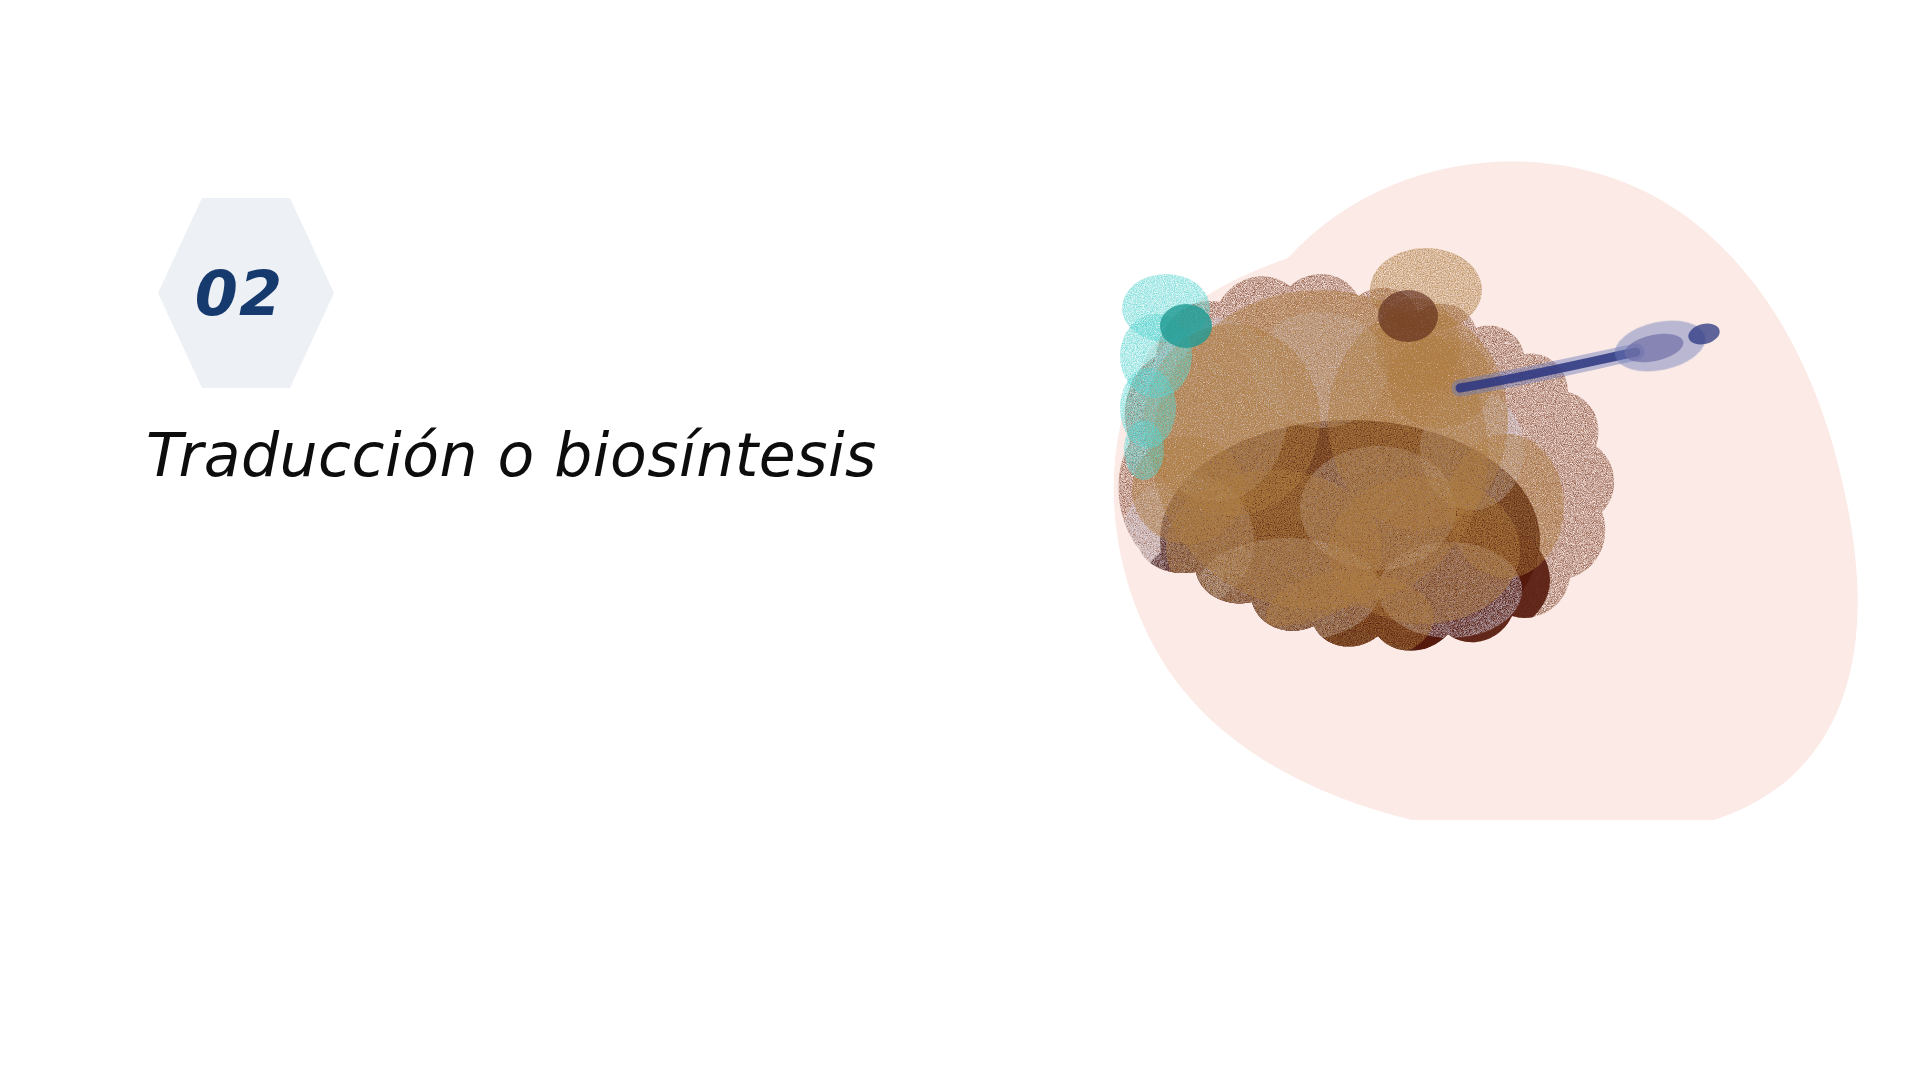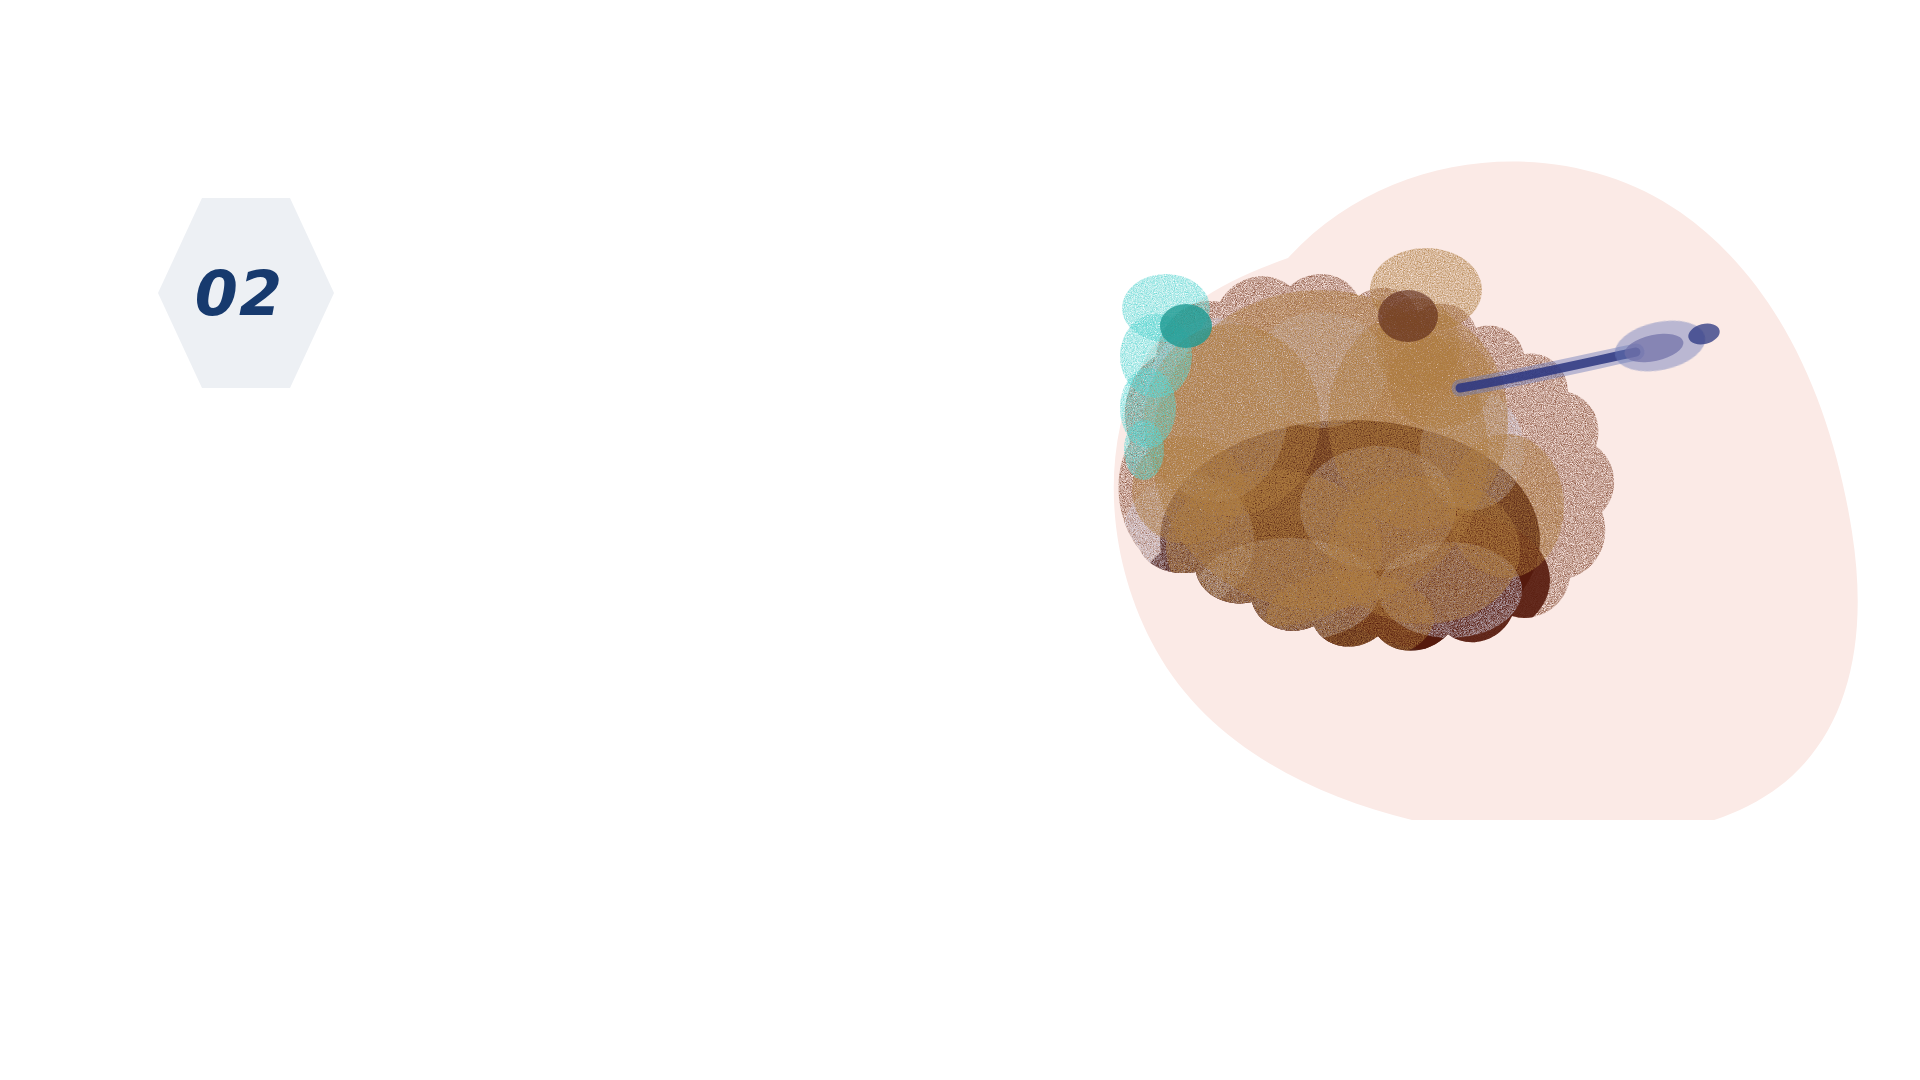--- a/index.html
+++ b/index.html
@@ -203,15 +203,16 @@
   </div>
 
   <div id="hex-badge">
     <svg id="hex-svg" viewBox="0 0 176 194" xmlns="http://www.w3.org/2000/svg">
       <polygon points="44,2 132,2 176,97 132,192 44,192 0,97" fill="#EDF0F4"></polygon>
     </svg>
     <div id="hex-number" style="color: rgb(23, 58, 110);">02</div>
   </div>
 
   <div id="title-block">
+    <div class="title-line" style="color: rgb(13, 13, 13);">Traducción o biosíntesis</div>
   </div>
 
 </div>
 
 </body></html>

